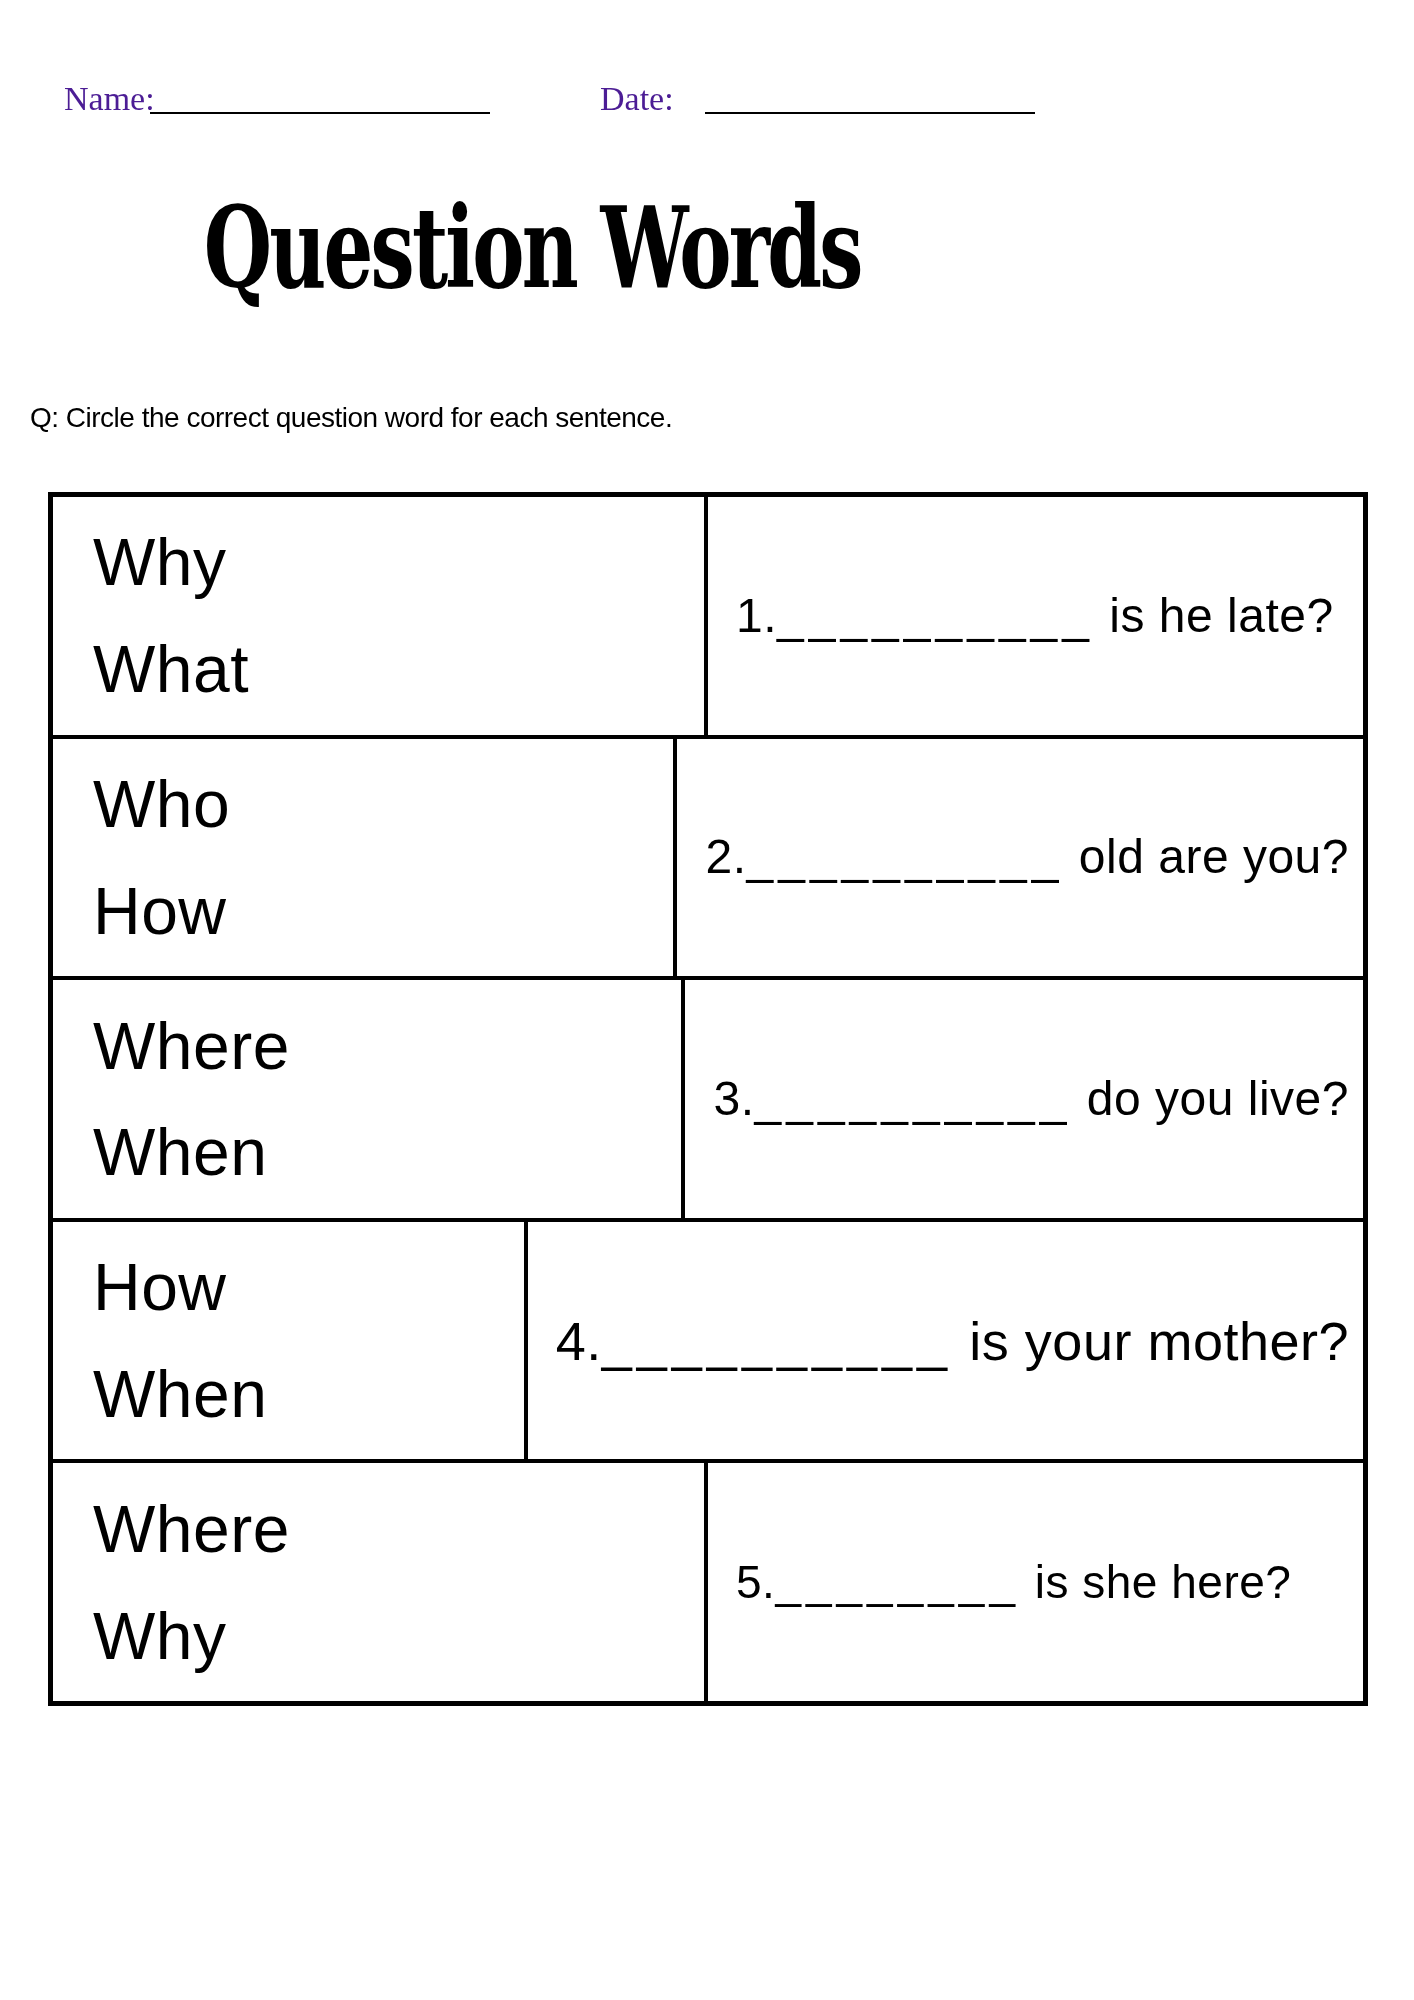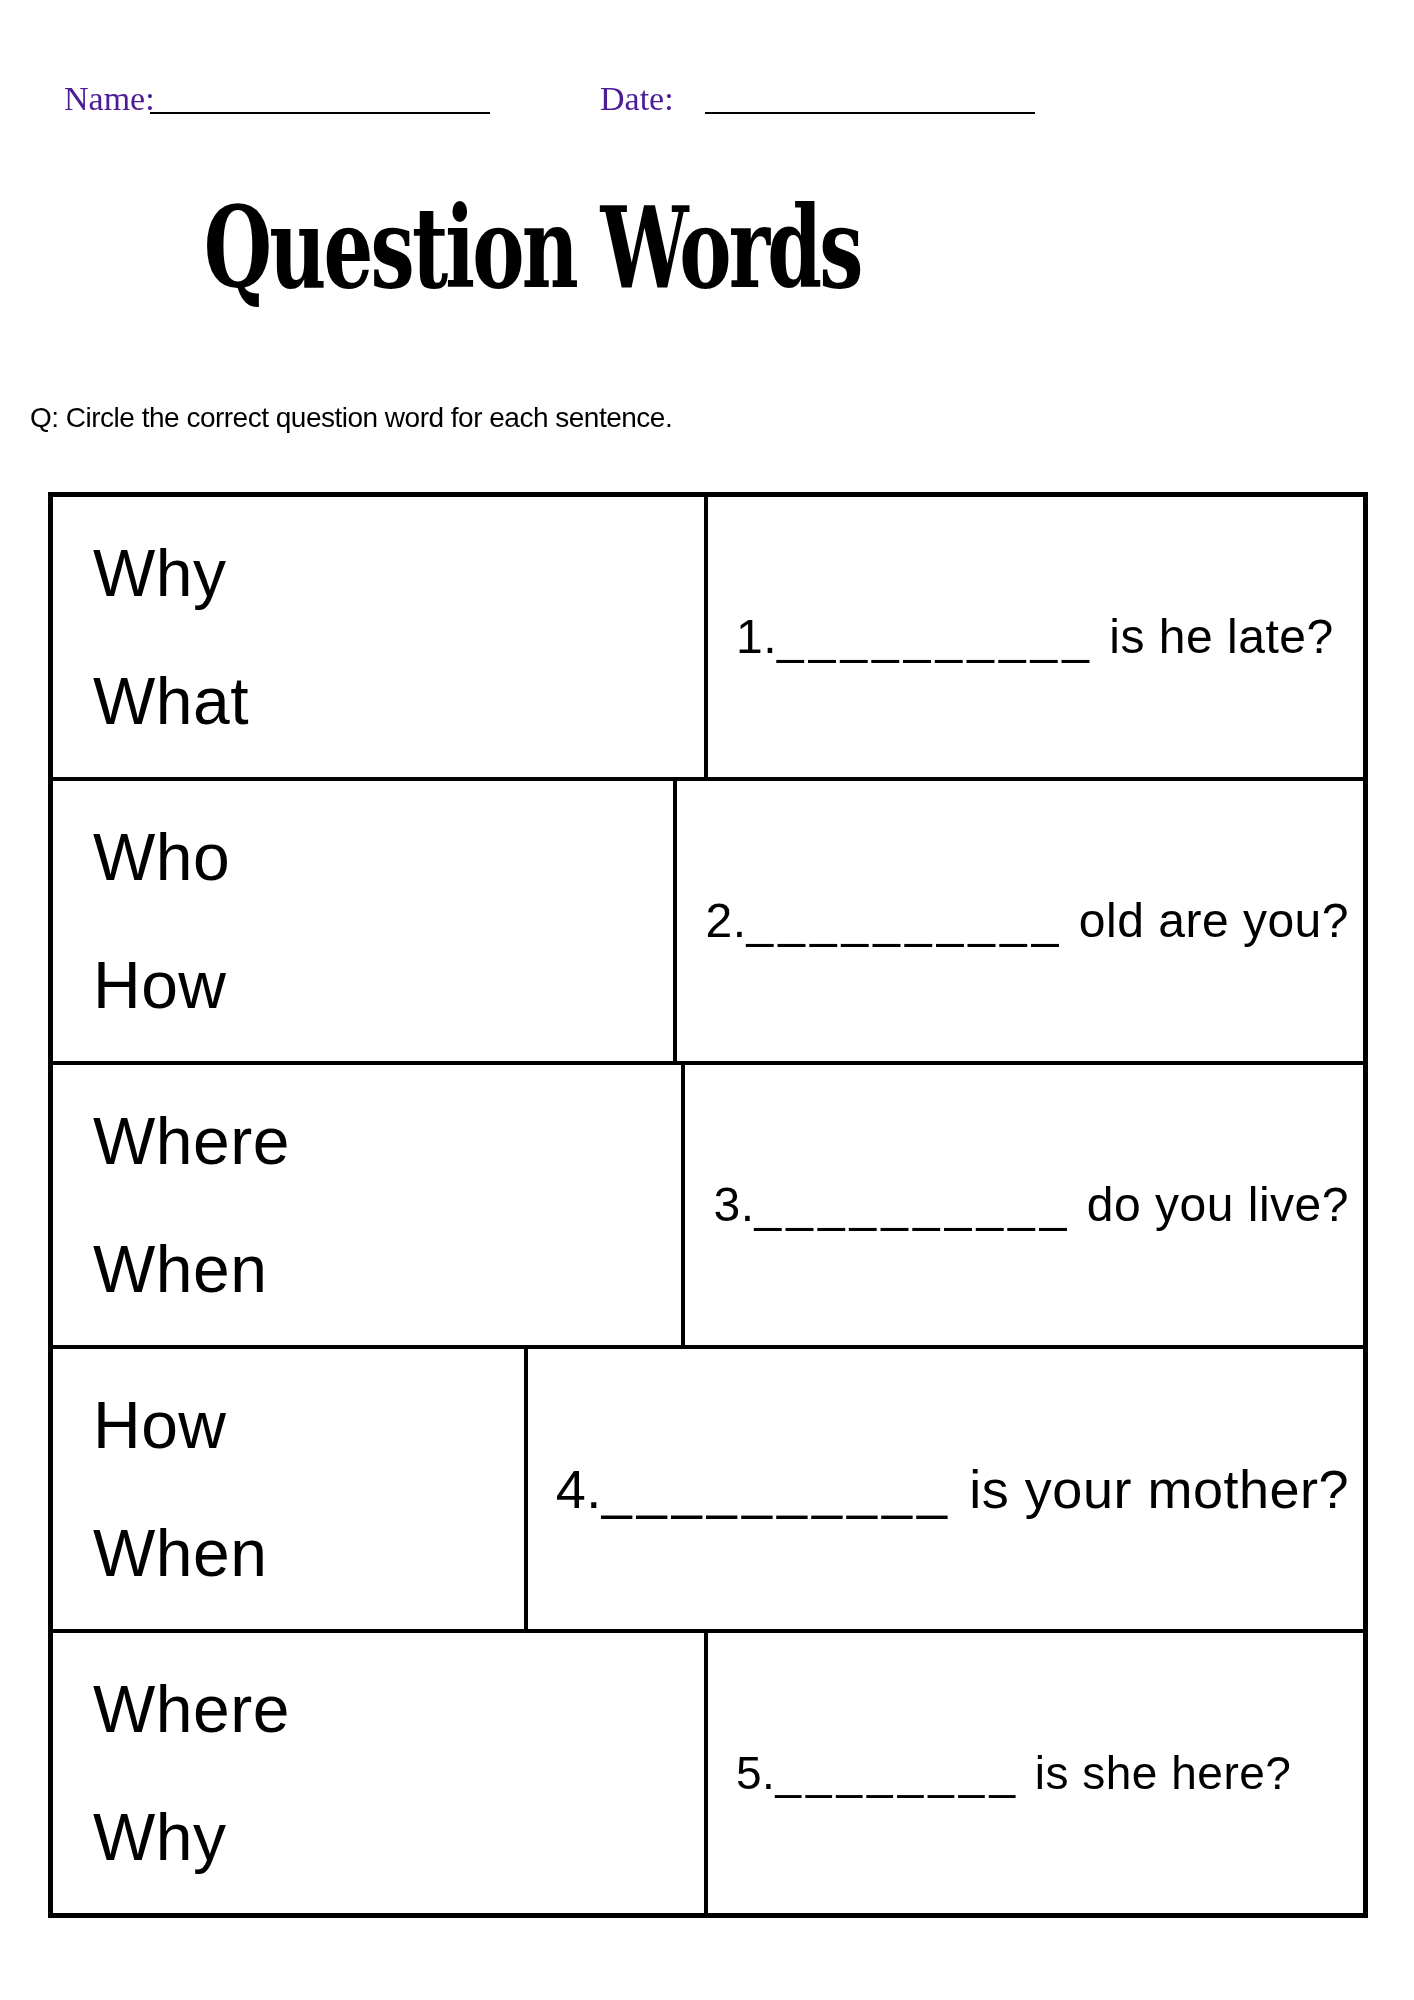--- a/index.html
+++ b/index.html
@@ -60,21 +60,21 @@
     font-size: 28px;
     letter-spacing: -0.5px;
     white-space: nowrap;
     margin-top: 40px;
   }
 
   
   .ws-table {
     position: absolute;
     left: 48px; top: 492px;
-    width: 1320px; height: 1426px;
+    width: 1320px; height: 1214px;
     border: 5px solid #000;
     display: flex;
     flex-direction: column;
     background: #fff;
   }
   .ws-row {
     flex: 1 1 0;
     display: flex;
     border-bottom: 4px solid #000;
     min-height: 0;

